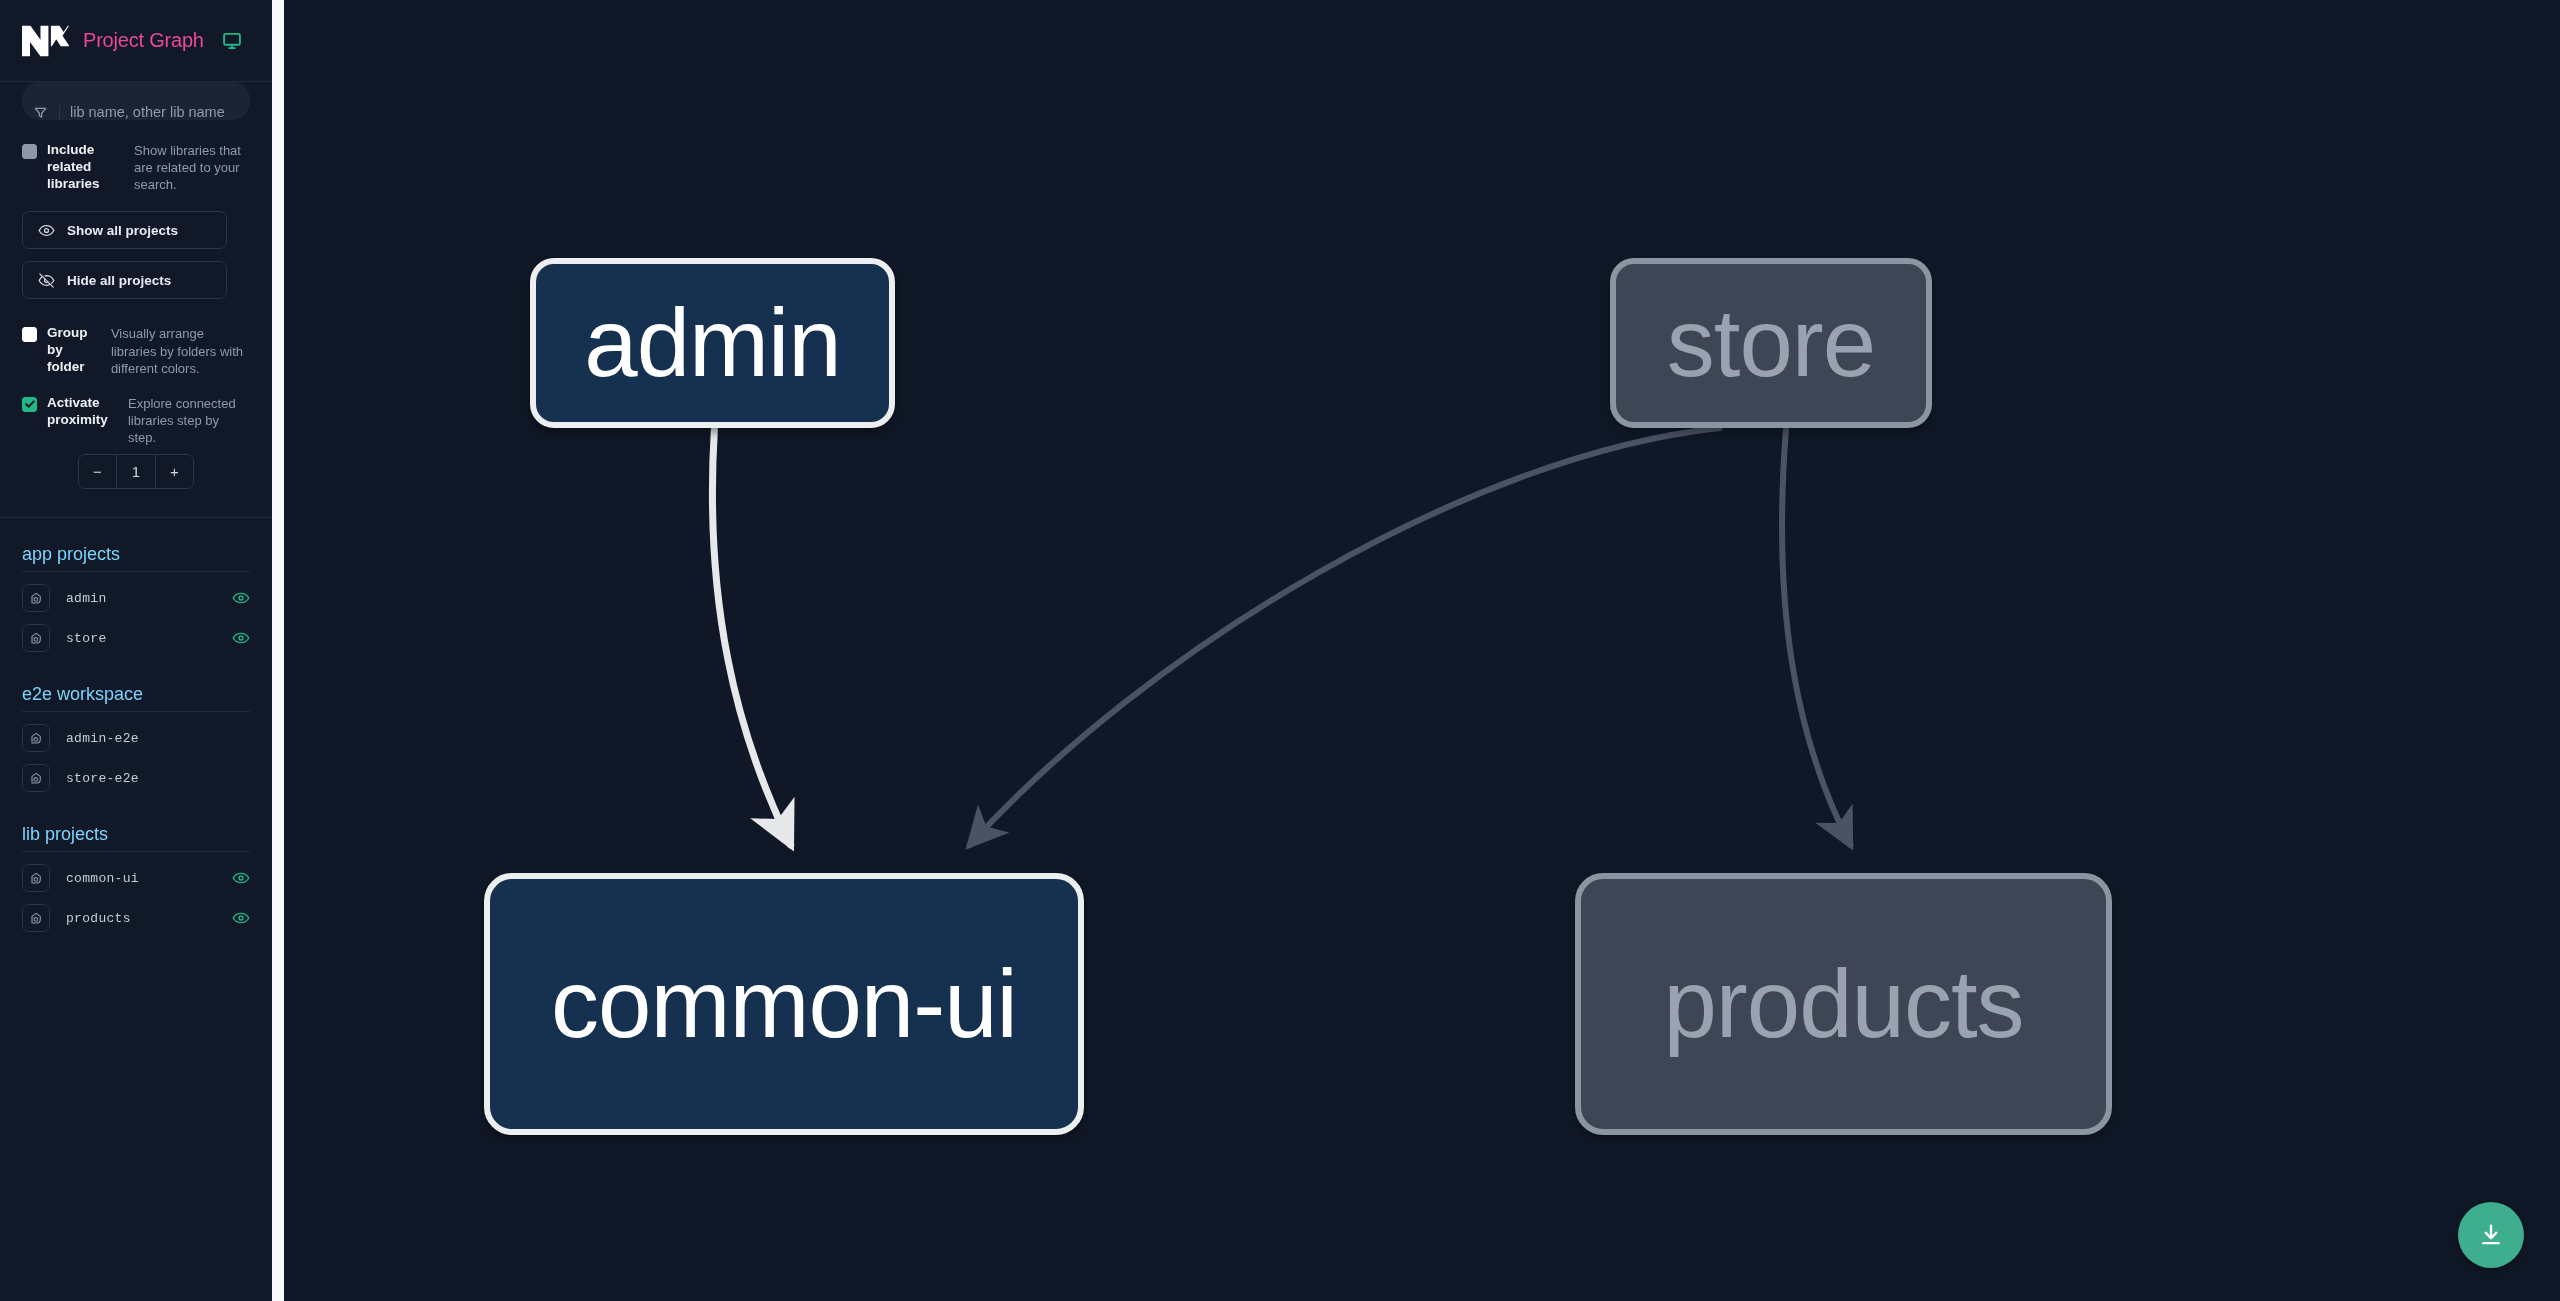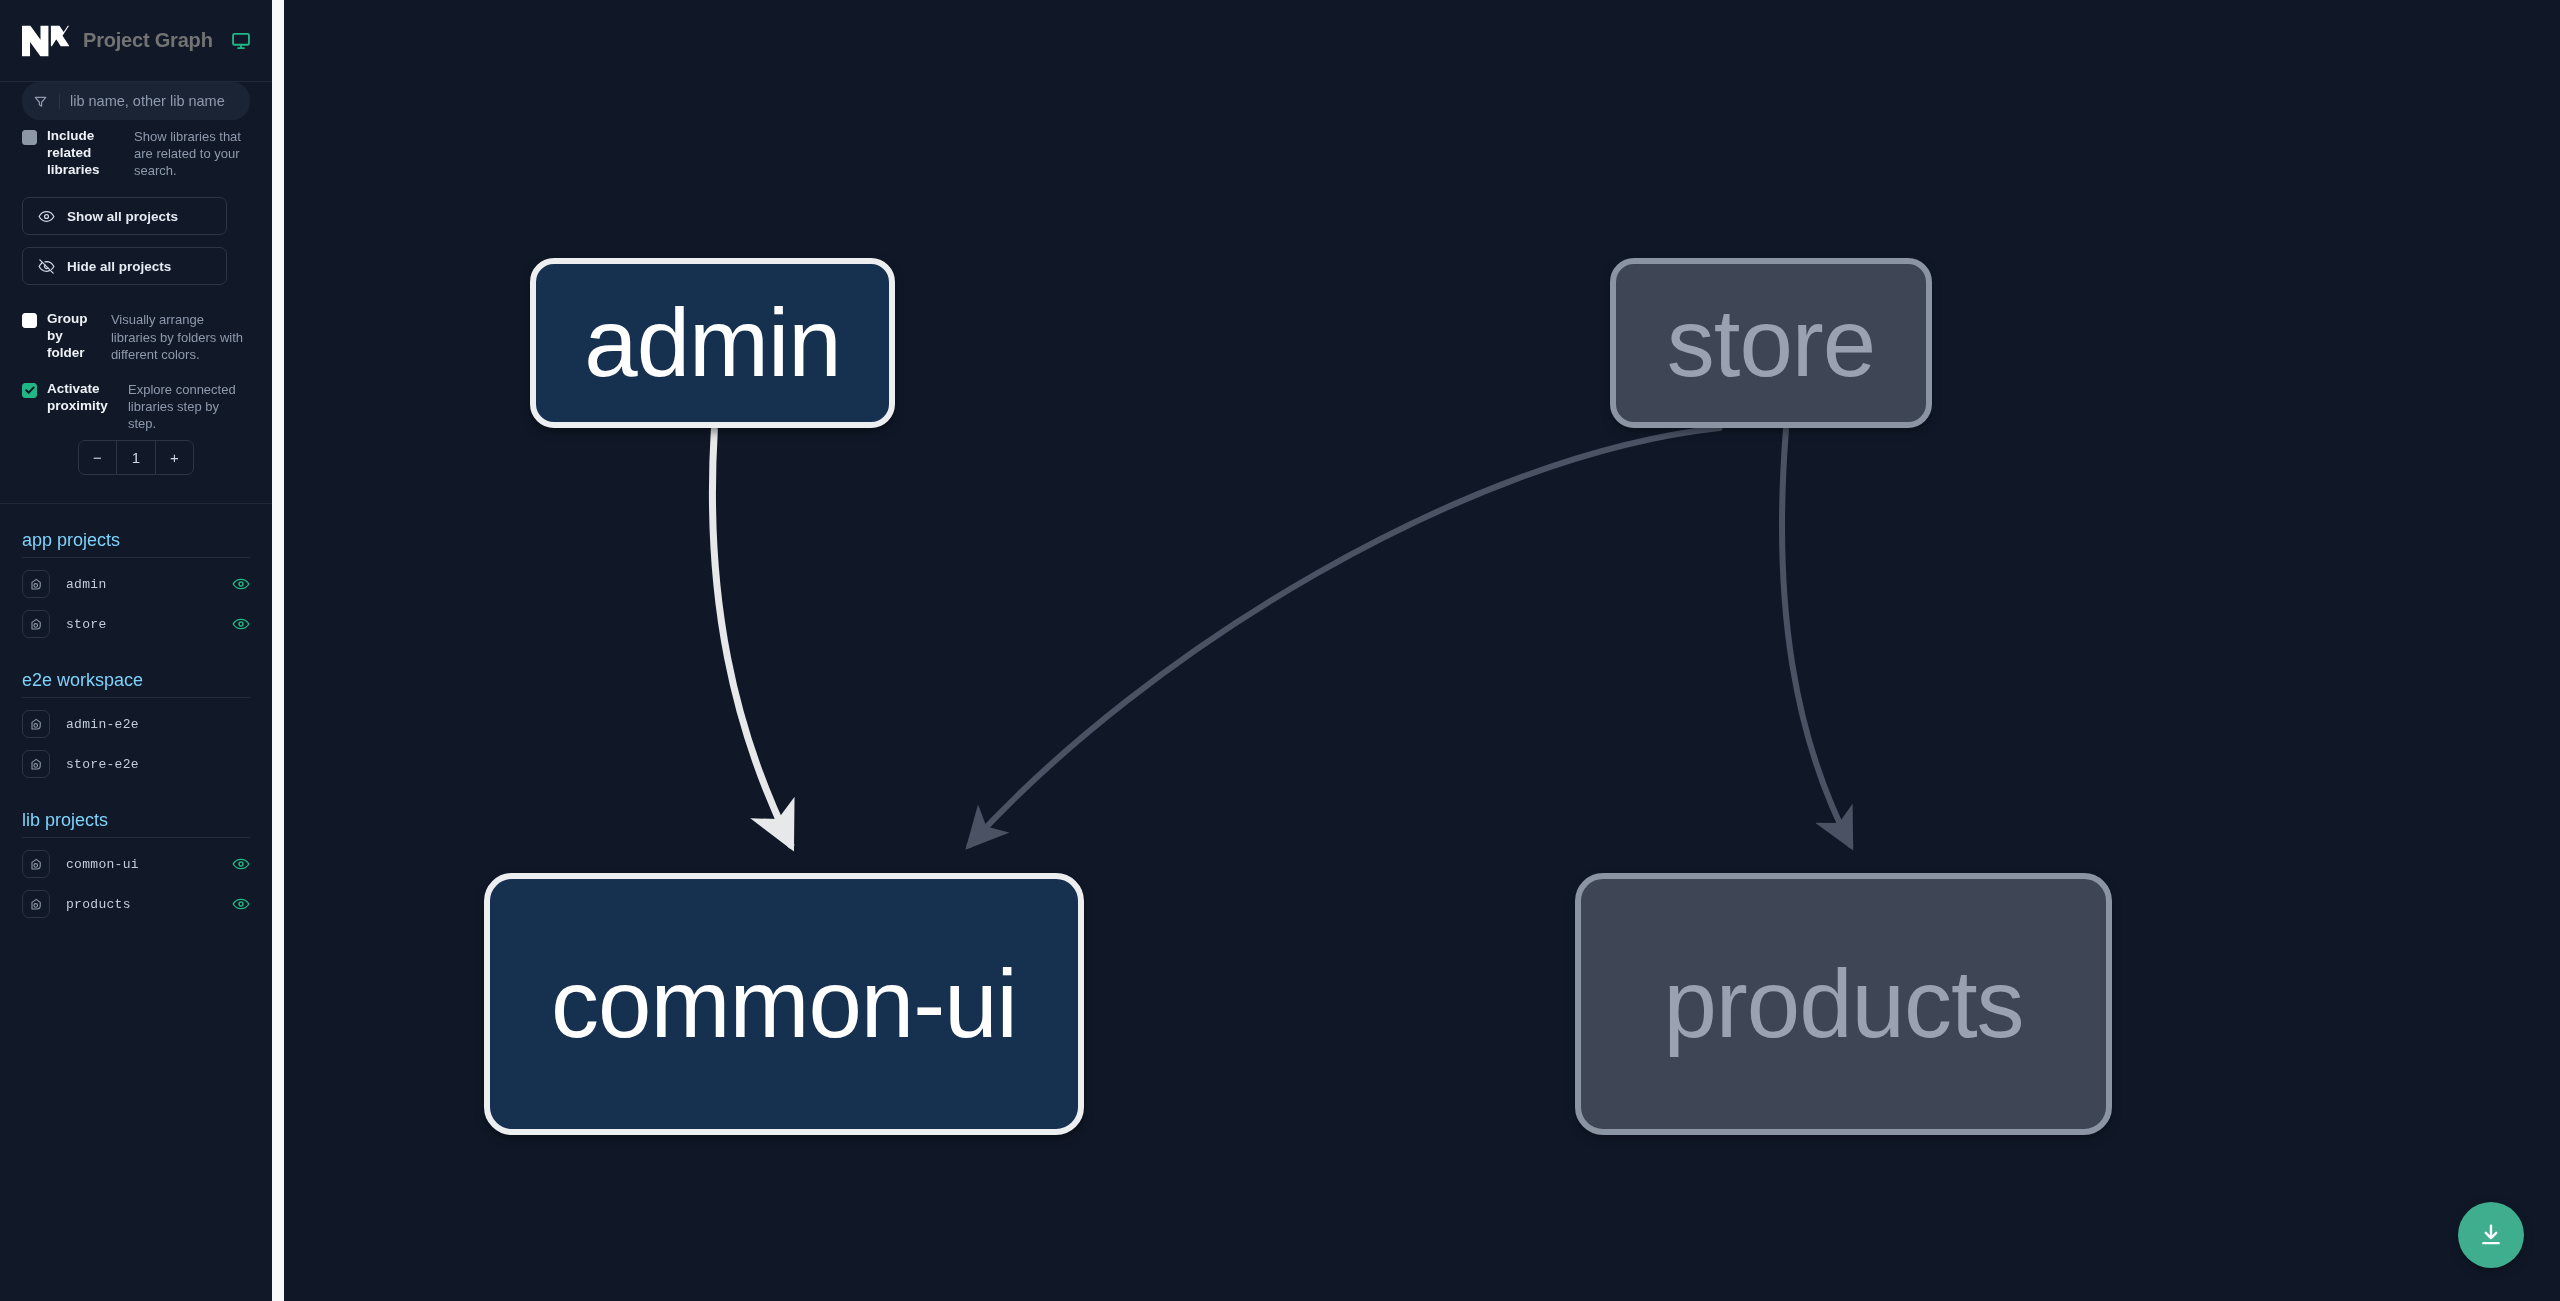--- a/index.html
+++ b/index.html
@@ -22,40 +22,40 @@
   }
   .sb-header {
     height: 82px;
     display: flex; align-items: center;
     padding: 0 22px;
     border-bottom: 1px solid #1f2937;
     gap: 14px;
   }
   .nx-logo { width: 47px; height: 36px; display:block; flex:0 0 auto; }
   .app-title {
-    color: #737373; font-size: 20px; font-weight: 700;
+    color: #ec4899; font-size: 20px; font-weight: 400;
     letter-spacing: -0.2px; white-space: nowrap;
   }
   .monitor-icon { width: 20px; height: 20px; display:block; margin-left: 4px; }
 
   .sb-tagline {
     display:flex; align-items:center; gap: 9px;
     padding: 16px 22px 14px 22px;
     color: #9ca8bb; font-size: 13.5px;
   }
   .info-icon { width: 14px; height: 14px; flex:0 0 auto; display:block; }
 
   .sb-body { padding: 0 22px; }
 
   .search-wrap {
-    display:flex; align-items:center;
+    display:flex; align-items:flex-end;
     height: 38px; width: 228px;
     background: #1b2troke; background: #1b2435;
     border-radius: 18px; overflow: hidden;
-    margin-bottom: 8px;
+    margin-bottom: 22px;
   }
   .search-icon-box {
     width: 38px; display:flex; align-items:center; justify-content:center;
     border-right: 1px solid #2b3547;
     flex: 0 0 38px;
   }
   .filter-icon { width: 15px; height: 15px; display:block; }
   .search-input {
     flex: 1 1 auto; background: transparent; border: 0; outline: none;
     color: #d6dde8; font-size: 14.5px;

